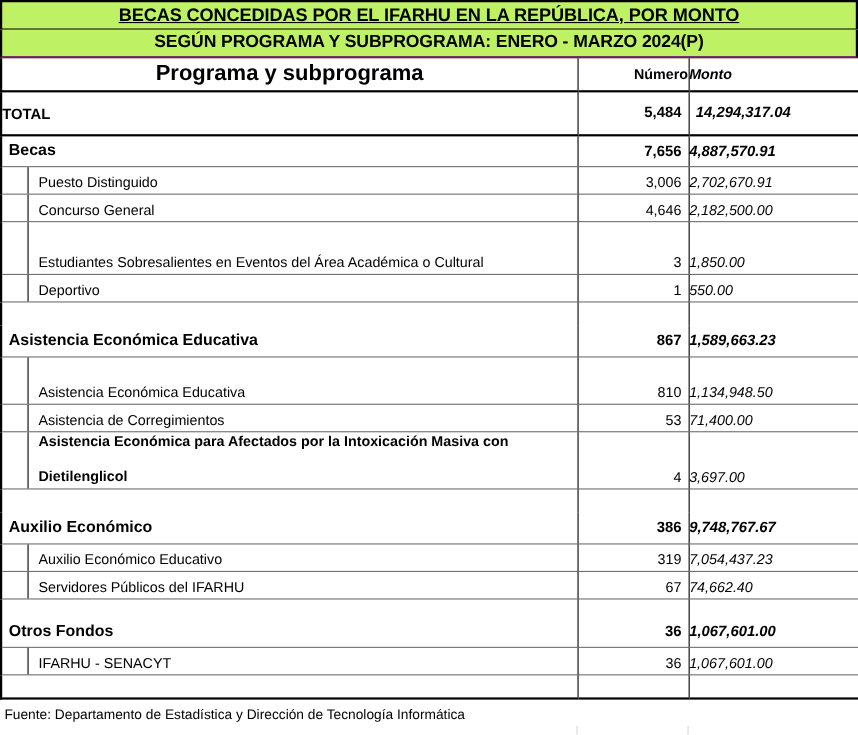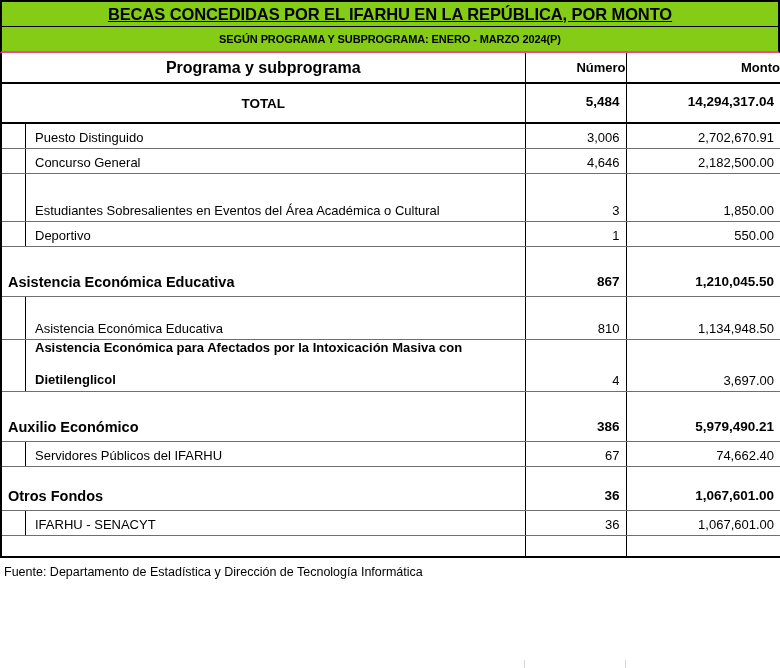--- a/index.html
+++ b/index.html
@@ -18,42 +18,42 @@
 
   #sheet {
     position: relative;
     width: 780px;
     height: 668px;
     box-sizing: border-box;
   }
 
   
   .title-band {
-    background: #84cc16;
+    background: #bef264;
     box-sizing: border-box;
     border-left: 2px solid #000;
     border-right: 2px solid #000;
     display: flex;
     align-items: center;
     justify-content: center;
     text-align: center;
     font-weight: bold;
   }
   .title-1 {
     height: 27px;
     border-top: 2px solid #000;
     border-bottom: 1px solid #000;
     font-size: 16.5px;
     letter-spacing: -0.1px;
   }
   .title-1 .u { text-decoration: underline; }
   .title-2 {
     height: 26px;
-    border-bottom: 2px solid #ec4899;
-    font-size: 11px;
+    border-bottom: 2px solid #701a75;
+    font-size: 16px;
     letter-spacing: -0.1px;
   }
 
   
   table.grid {
     border-collapse: collapse;
     width: 780px;
     table-layout: fixed;
     font-size: 13px;
   }
@@ -63,43 +63,43 @@
 
   table.grid td {
     border-left: 2px solid #000;
     border-right: 1px solid #000;
     padding: 0;
     vertical-align: bottom;
     box-sizing: border-box;
   }
   table.grid td.prog { border-left: 2px solid #000; border-right: 1px solid #000; }
   table.grid td.num  { border-right: 1px solid #000; border-left: 0; text-align: right; }
-  table.grid td.mon  { border-right: 2px solid #000; border-left: 0; text-align: right; }
+  table.grid td.mon  { border-right: 2px solid #000; border-left: 0; text-align: left; font-style: italic; }
   .cellpad-num  { padding: 0 6px 3px 6px; }
 
   
   tr.colhead td {
     height: 30px;
     vertical-align: middle;
     text-align: center;
     font-weight: bold;
     border-bottom: 2px solid #000;
   }
-  tr.colhead td.prog { font-size: 16px; }
+  tr.colhead td.prog { font-size: 20px; }
   tr.colhead td.num, tr.colhead td.mon { font-size: 13px; }
 
   
   tr.total td {
     height: 40px;
     vertical-align: middle;
     font-weight: bold;
     font-size: 13.5px;
     border-bottom: 2px solid #000;
   }
-  tr.total td.prog { text-align: center; }
+  tr.total td.prog { }
 
   
   tr.group td {
     height: 28px;
     vertical-align: middle;
     font-weight: bold;
     font-size: 14.5px;
     border-bottom: 1px solid #6f6f6f;
   }
   tr.group td.prog  { padding-left: 6px; }
@@ -212,20 +212,25 @@
       <tr class="total">
         <td class="prog">TOTAL</td>
         <td class="num">
             <span class="cellpad-num" style="display:block">5,484</span>
           </td>
         <td class="mon">
             <span class="cellpad-num" style="display:block">14,294,317.04</span>
           </td>
       </tr>
 
+      <tr class="group">
+        <td class="prog">Becas</td>
+        <td class="num">7,656</td>
+        <td class="mon">4,887,570.91</td>
+      </tr>
       <tr class="detail">
         <td class="prog">
             <span class="indent-wrap">
               <span class="indent-text">Puesto Distinguido</span>
             </span>
           </td>
         <td class="num">3,006</td>
         <td class="mon">2,702,670.91</td>
       </tr>
       <tr class="detail">
@@ -258,30 +263,39 @@
 
       <tr class="spacer">
         <td class="prog"></td>
         <td class="num"></td>
         <td class="mon"></td>
       </tr>
 
       <tr class="group">
         <td class="prog">Asistencia Económica Educativa</td>
         <td class="num">867</td>
-        <td class="mon">1,210,045.50</td>
+        <td class="mon">1,589,663.23</td>
       </tr>
       <tr class="detail tall2">
         <td class="prog">
             <span class="indent-wrap">
               <span class="indent-text">Asistencia Económica Educativa</span>
             </span>
           </td>
         <td class="num">810</td>
         <td class="mon">1,134,948.50</td>
+      </tr>
+      <tr class="detail">
+        <td class="prog">
+            <span class="indent-wrap">
+              <span class="indent-text">Asistencia de Corregimientos</span>
+            </span>
+          </td>
+        <td class="num">53</td>
+        <td class="mon">71,400.00</td>
       </tr>
       <tr class="detail tall">
         <td class="prog">
           <span class="indent-wrap">
             <span class="indent-text wrap2">
               <span>
                 <span>Asistencia Económica para Afectados por la Intoxicación Masiva con</span><br>
                 <span>Dietilenglicol</span>
               </span>
             </span>
@@ -293,21 +307,30 @@
 
       <tr class="spacer">
         <td class="prog"></td>
         <td class="num"></td>
         <td class="mon"></td>
       </tr>
 
       <tr class="group">
         <td class="prog">Auxilio Económico</td>
         <td class="num">386</td>
-        <td class="mon">5,979,490.21</td>
+        <td class="mon">9,748,767.67</td>
+      </tr>
+      <tr class="detail">
+        <td class="prog">
+            <span class="indent-wrap">
+              <span class="indent-text">Auxilio Económico Educativo</span>
+            </span>
+          </td>
+        <td class="num">319</td>
+        <td class="mon">7,054,437.23</td>
       </tr>
       <tr class="detail">
         <td class="prog">
             <span class="indent-wrap">
               <span class="indent-text">Servidores Públicos del IFARHU</span>
             </span>
           </td>
         <td class="num">67</td>
         <td class="mon">74,662.40</td>
       </tr>

